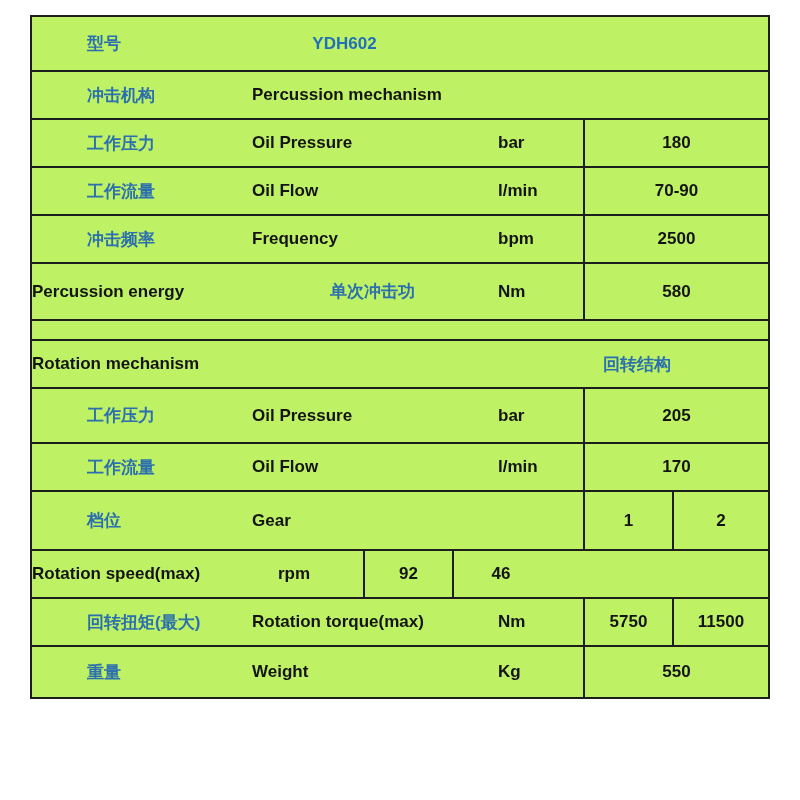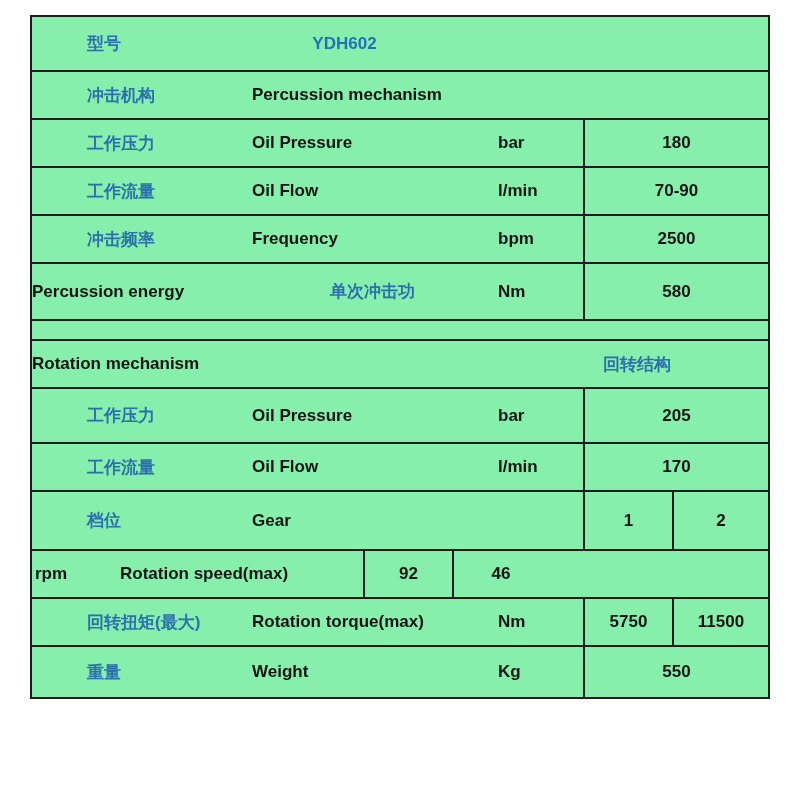--- a/index.html
+++ b/index.html
@@ -3,21 +3,21 @@
 <meta charset="utf-8">
 <style>
   html,body{margin:0;padding:0;}
   body{
     width:800px;height:800px;position:relative;background:#ffffff;
     font-family:"Liberation Sans","DejaVu Sans",sans-serif;
     -webkit-font-smoothing:antialiased;
   }
   .spec-table{
     position:absolute;left:30px;top:15px;width:740px;
-    box-sizing:border-box;border:2px solid #1d1d1d;background:#86efac;
+    box-sizing:border-box;border:2px solid #1d1d1d;background:#bef264;
     font-size:17px;font-weight:bold;color:#141414;
   }
   .row{display:flex;align-items:stretch;box-sizing:border-box;}
   .row + .row{border-top:2px solid #1d1d1d;}
   .cell{display:flex;align-items:center;box-sizing:border-box;}
   .cn{width:220px;padding-left:55px;color:#2b6fae;}
   .en{width:243px;}
   .en.grow{flex:1;}
   .unit{width:88px;padding-left:3px;}
   .val{width:185px;border-left:2px solid #1d1d1d;justify-content:center;text-align:left;}
@@ -93,22 +93,22 @@
 
   <div class="row h59">
     <div class="cell cn">档位</div>
     <div class="cell en">Gear</div>
     <div class="cell unit"></div>
     <div class="cell v1">1</div>
     <div class="cell v2">2</div>
   </div>
 
   <div class="row h58">
+    <div class="cell en">Rotation speed(max)</div>
     <div class="cell unit">rpm</div>
-    <div class="cell en">Rotation speed(max)</div>
     <div class="cell v1">92</div>
     <div class="cell v2">46</div>
   </div>
 
   <div class="row h58">
     <div class="cell cn">回转扭矩(最大)</div>
     <div class="cell en">Rotation torque(max)</div>
     <div class="cell unit">Nm</div>
     <div class="cell v1">5750</div>
     <div class="cell v2">11500</div>

